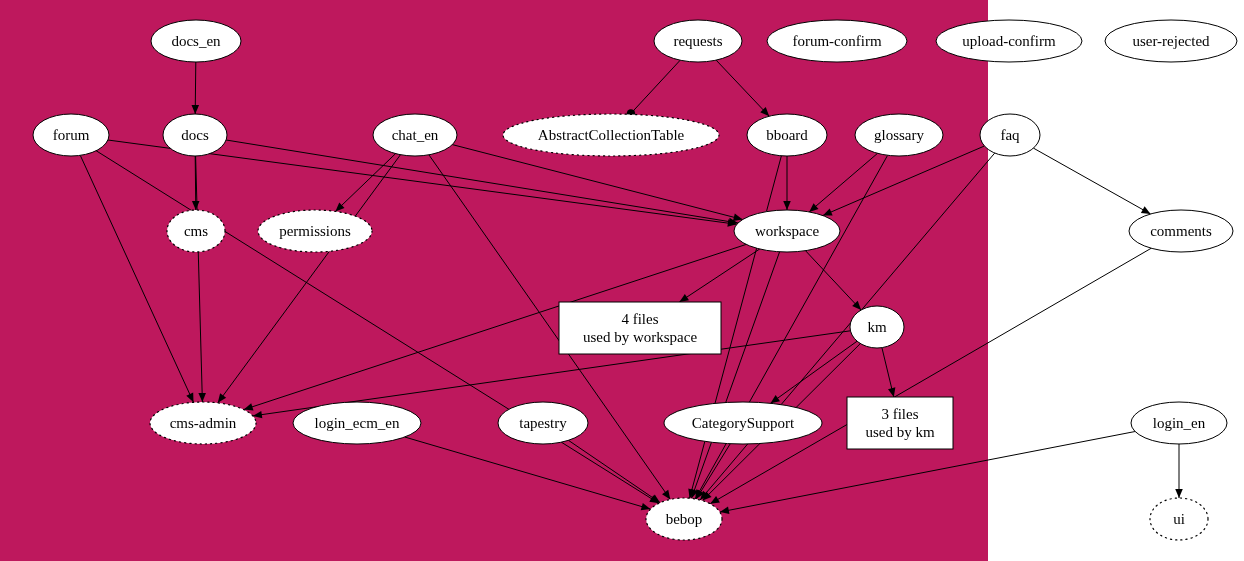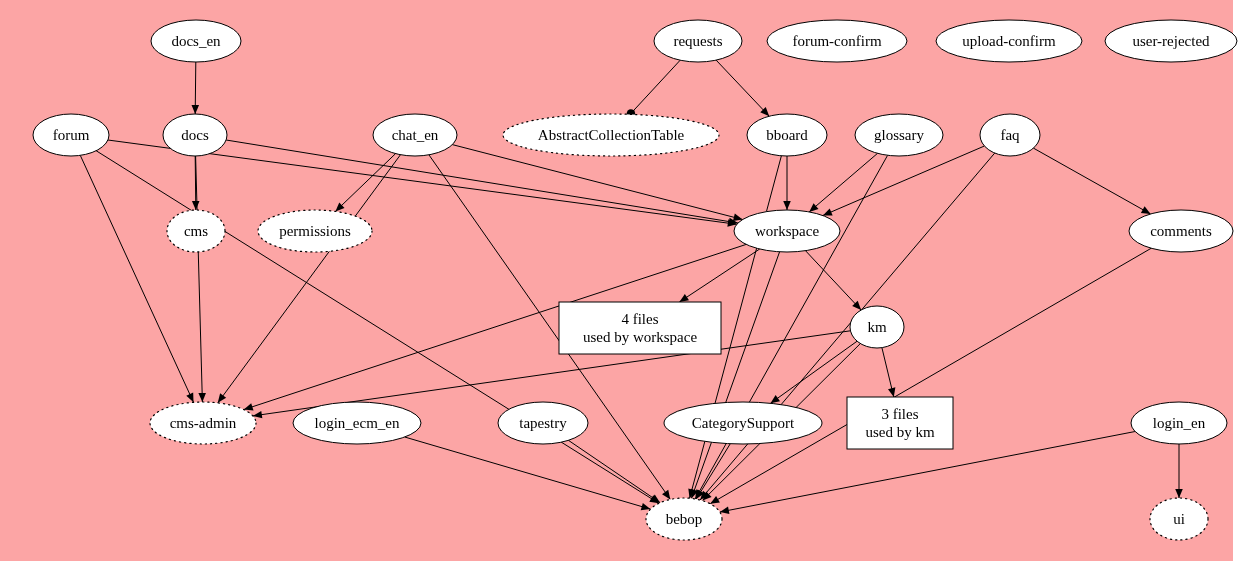--- a/index.html
+++ b/index.html
@@ -2,23 +2,23 @@
 <html><head>
 <meta charset="utf-8">
 <style>
   html, body {
     margin: 0;
     padding: 0;
     background: #ffffff;
   }
   .canvas-wrap {
     position: relative;
-    width: 1233px;
+    width: 988px;
     height: 561px;
-    background: #fca5a5;
+    background: #be185d;
     font-family: "Liberation Serif", "DejaVu Serif", serif;
     text-decoration: underline;
   }
   svg { display: block; }
   .edge-line {
     stroke: #000000;
     stroke-width: 1;
     fill: none;
   }
   .node-shape-solid {

